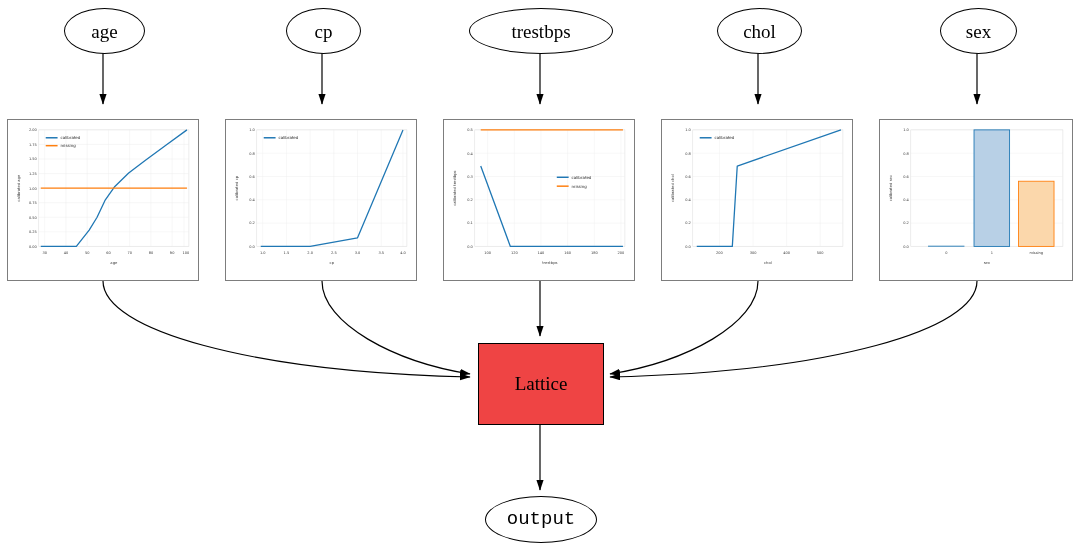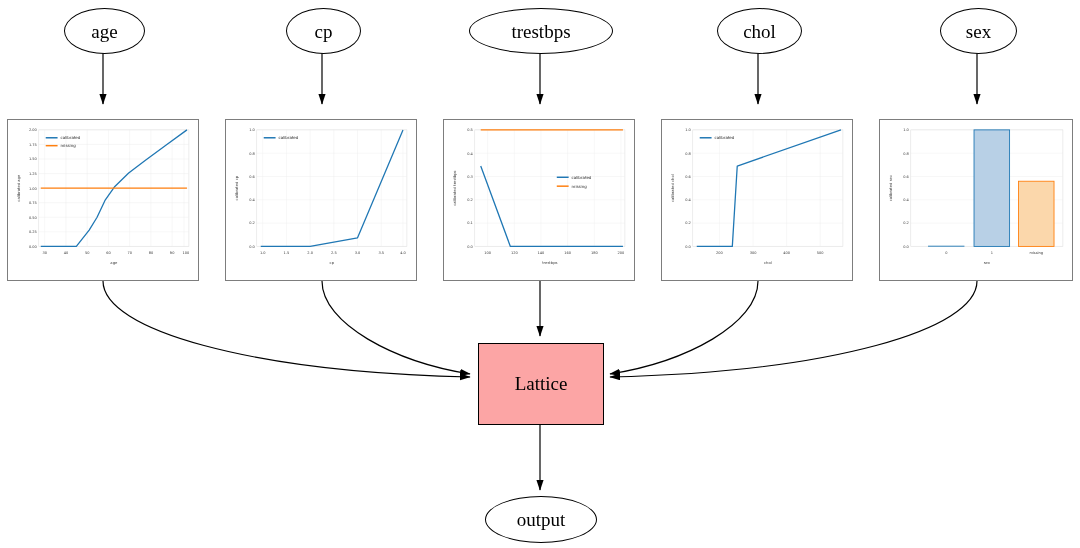--- a/index.html
+++ b/index.html
@@ -9,21 +9,21 @@
 
   svg.edges{position:absolute;left:0;top:0;width:1080px;height:548px;
             pointer-events:none;}
 
   .node-ellipse{position:absolute;display:flex;align-items:center;
     justify-content:center;border:1.1px solid #000;border-radius:50%;
     background:#fff;font-family:"Liberation Serif",serif;color:#000;}
   .node-ellipse span{line-height:1;}
 
   .node-box{position:absolute;display:flex;align-items:center;
-    justify-content:center;border:1.1px solid #000;background:#fca5a5;
+    justify-content:center;border:1.1px solid #000;background:#ef4444;
     font-family:"Liberation Serif",serif;color:#000;}
 
   .panel{position:absolute;border:1.4px solid #7d7d7d;background:#ffffff;
          box-sizing:border-box;}
   .plot-svg{display:block;width:100%;height:100%;}
 
   .tick-txt{font-family:"DejaVu Sans",sans-serif;font-size:3.6px;fill:#3a3a3a;}
   .ax-lbl{font-family:"DejaVu Sans",sans-serif;font-size:3.8px;fill:#3a3a3a;}
   .leg-txt{font-family:"DejaVu Sans",sans-serif;font-size:4px;fill:#2a2a2a;}
 </style>
@@ -291,17 +291,17 @@
       </g>
       <text class="ax-lbl" x="108" y="146" text-anchor="middle">sex</text>
       <text class="ax-lbl" x="12" y="69" text-anchor="middle" transform="rotate(-90 12 69)">calibrated sex</text>
     </svg>
   </div>
 
   <div class="node-box" style="left:478px;top:343px;width:124px;height:80px;font-size:19px;">
     <span>Lattice</span>
   </div>
 
-  <div class="node-ellipse" style="left:485px;top:496px;width:110px;height:45px;font-size:19px;">
+  <div class="node-ellipse" style="left:485px;top:496px;width:110px;height:45px;font-size:19px;font-family:Liberation Mono, monospace;">
     <span>output</span>
   </div>
 
 </div>
 
 </body></html>

